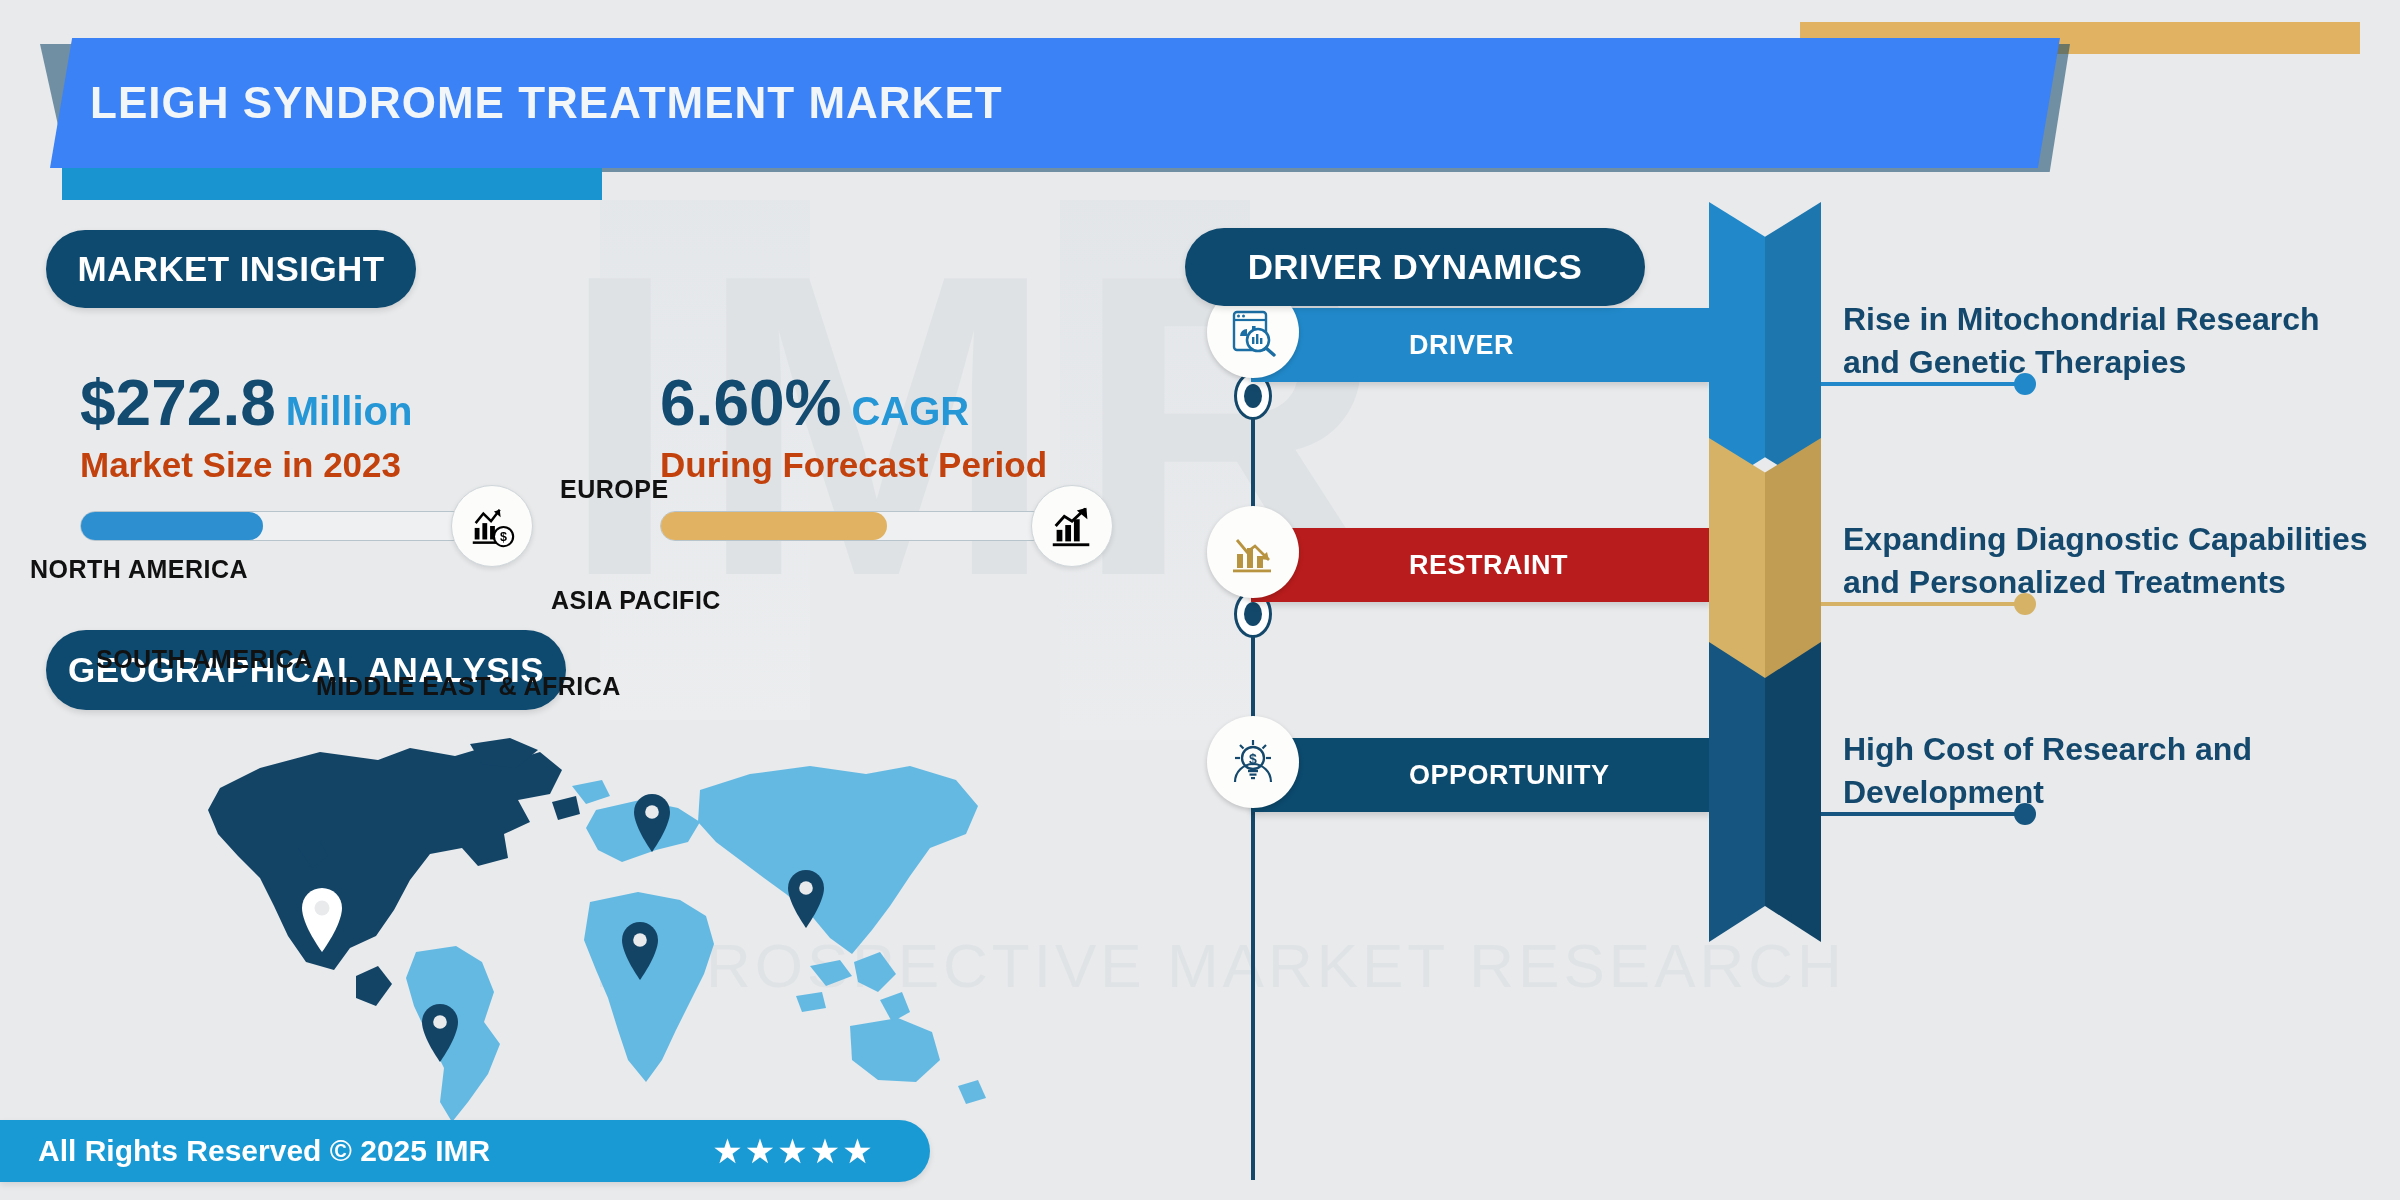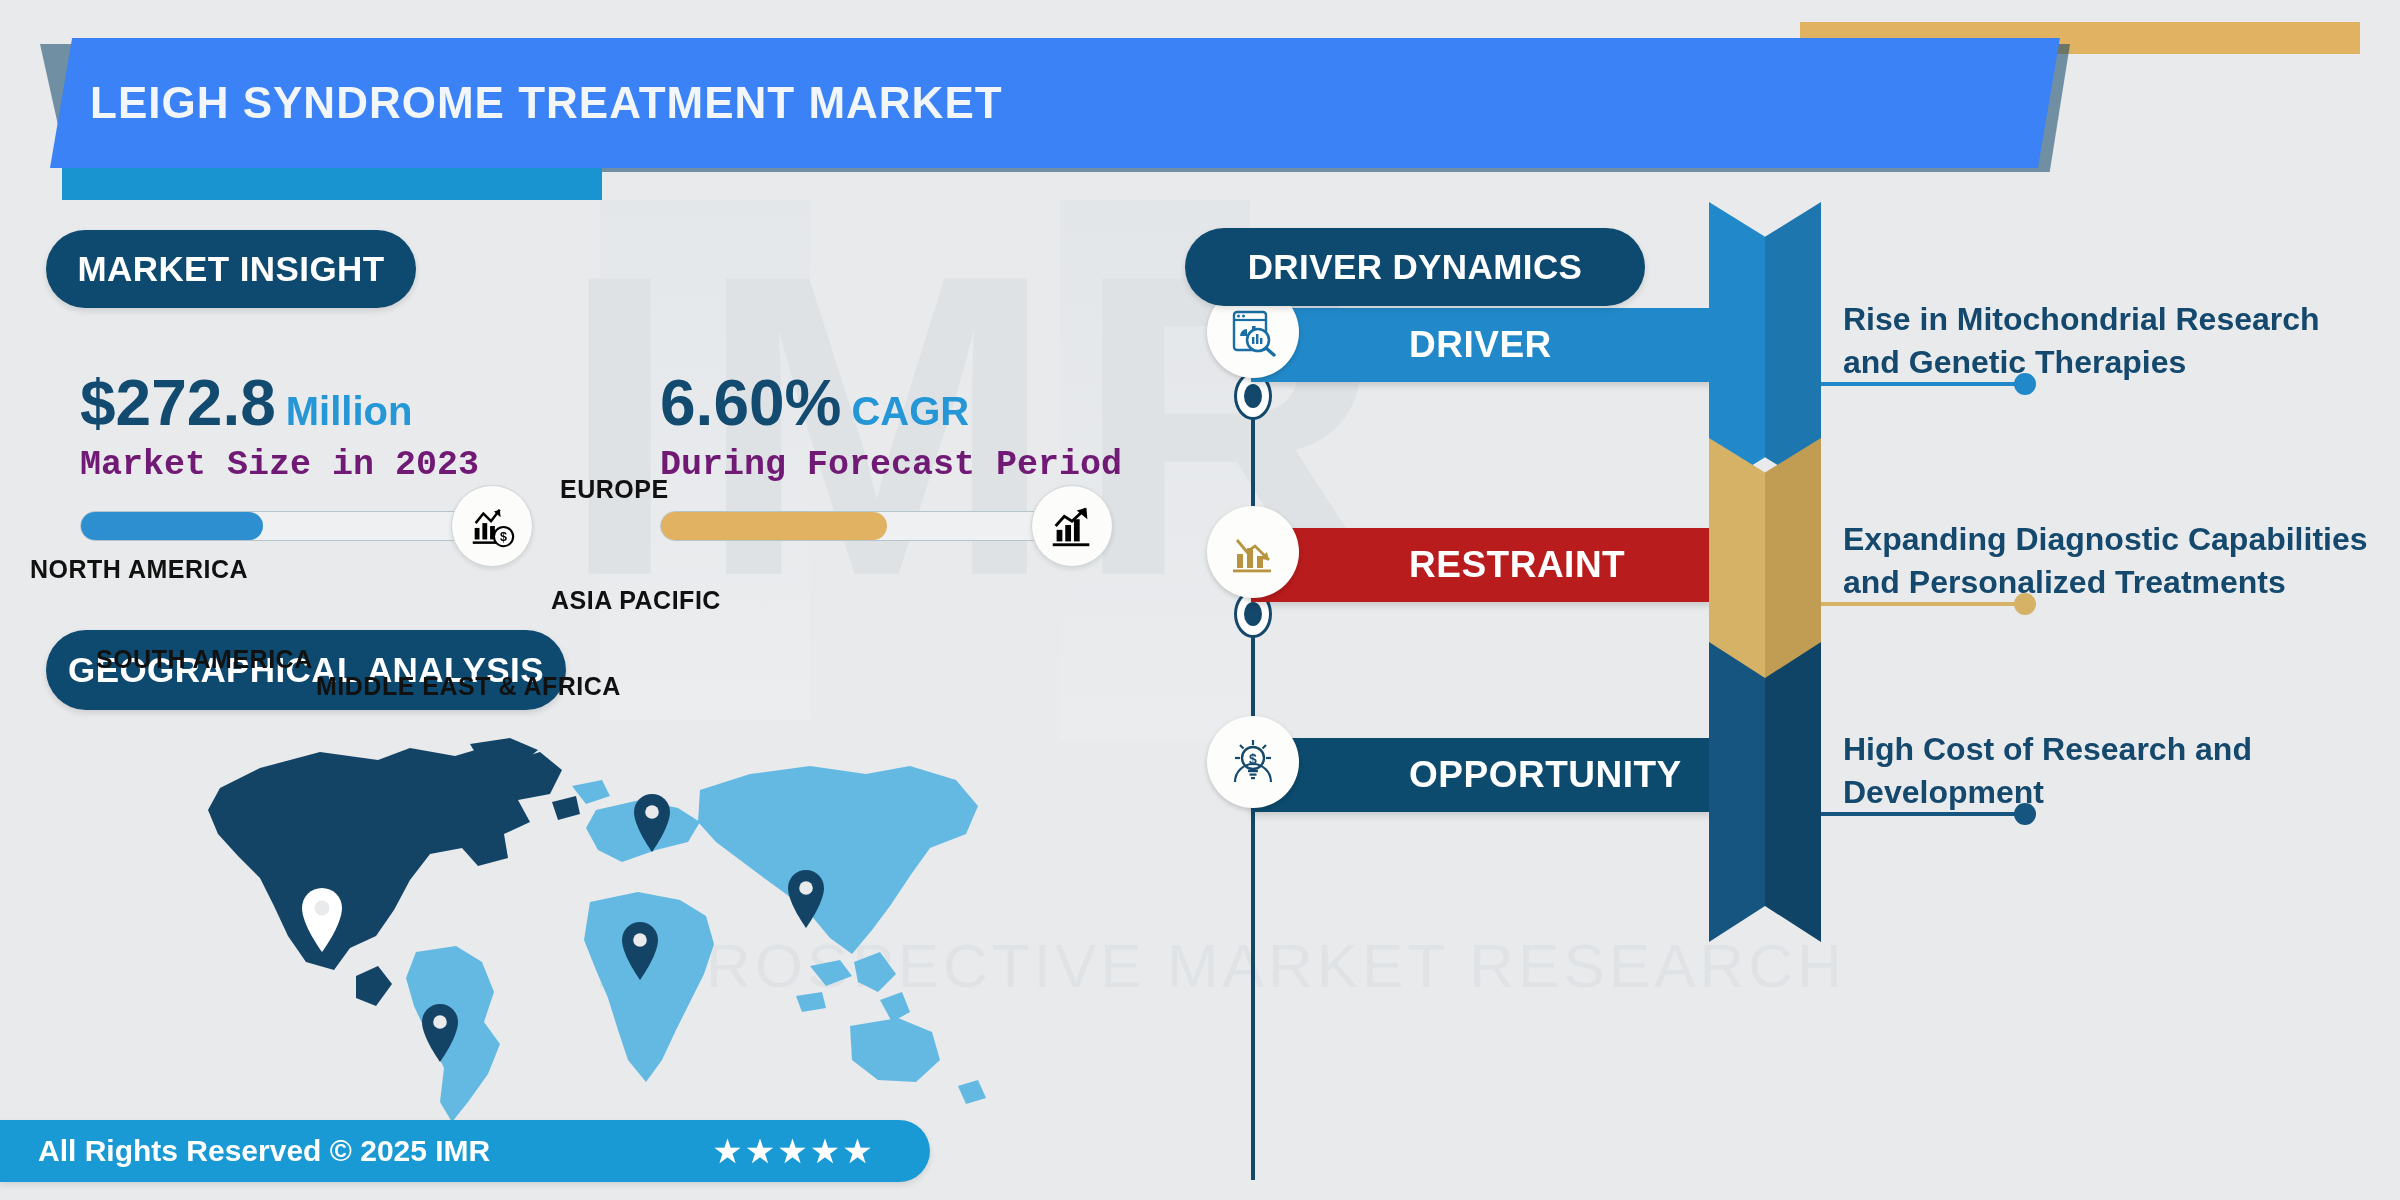--- a/index.html
+++ b/index.html
@@ -70,21 +70,21 @@
   #metric-size { left:80px;  top:370px; width:520px; }
   #metric-cagr { left:660px; top:370px; width:520px; }
   .metric .big {
     font-size:64px; font-weight:700; color:#124a70; line-height:1.05;
     white-space:nowrap;
   }
   .metric .big .unit {
     font-size:40px; font-weight:600; color:#2596d6; margin-left:10px;
   }
   .metric .sub {
-    font-size:35px; font-weight:600; color:#701a75; margin-top:8px; white-space:nowrap;font-family:Liberation Mono, monospace;
+    font-size:35px; font-weight:600; color:#c2410c; margin-top:8px; white-space:nowrap;
   }
   .track {
     position:relative; margin-top:26px; width:402px; height:30px;
     border:1px solid #b8c4cc; border-radius:16px; background:#eef0f2;
   }
   .track .fill { position:absolute; left:0; top:0; height:28px; border-radius:16px; }
   #track-size .fill { width:182px; background:#2d8fcf; }
   #track-cagr .fill { width:226px; background:#e0b262; }
   .track .knob {
     position:absolute; right:-52px; top:-27px; width:82px; height:82px;
@@ -122,21 +122,21 @@
   .row { position:absolute; left:0; width:1215px; height:130px; }
   #row-driver      { top:-20px; }
   #row-restraint   { top:200px; }
   #row-opportunity { top:410px; }
 
   .bar {
     position:absolute; left:66px; top:28px; width:460px; height:74px;
     display:flex; align-items:center; box-shadow:0 4px 6px rgba(0,0,0,.13);
   }
   .bar .lbl {
-    color:#fff; font-size:37px; font-weight:600; letter-spacing:.5px;
+    color:#fff; font-size:27px; font-weight:600; letter-spacing:.5px;
     padding-left:158px; white-space:nowrap;
   }
   .bar-ico {
     position:absolute; left:22px; top:6px; width:92px; height:92px; border-radius:50%;
     background:#fdfdfb; display:flex; align-items:center; justify-content:center;
     box-shadow:0 2px 5px rgba(0,0,0,.18); z-index:3;
   }
 
   
   .ribbon { position:absolute; width:112px; z-index:2; }

